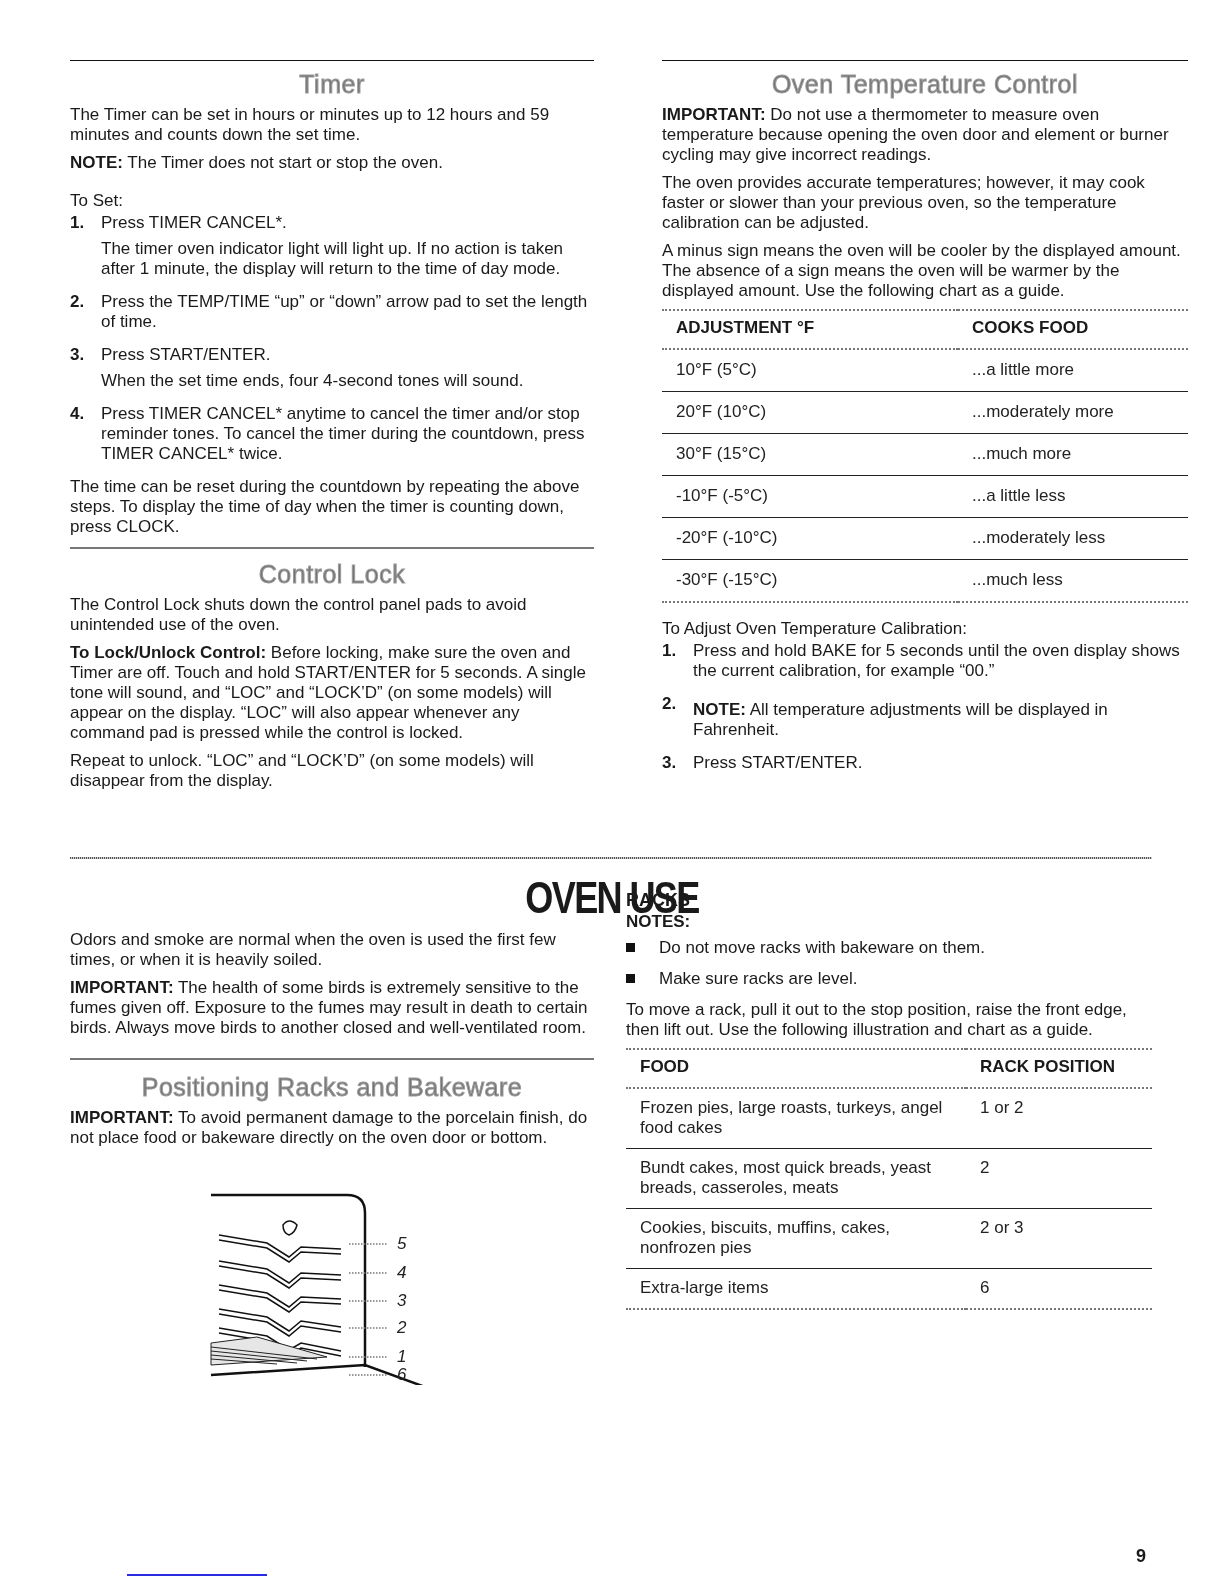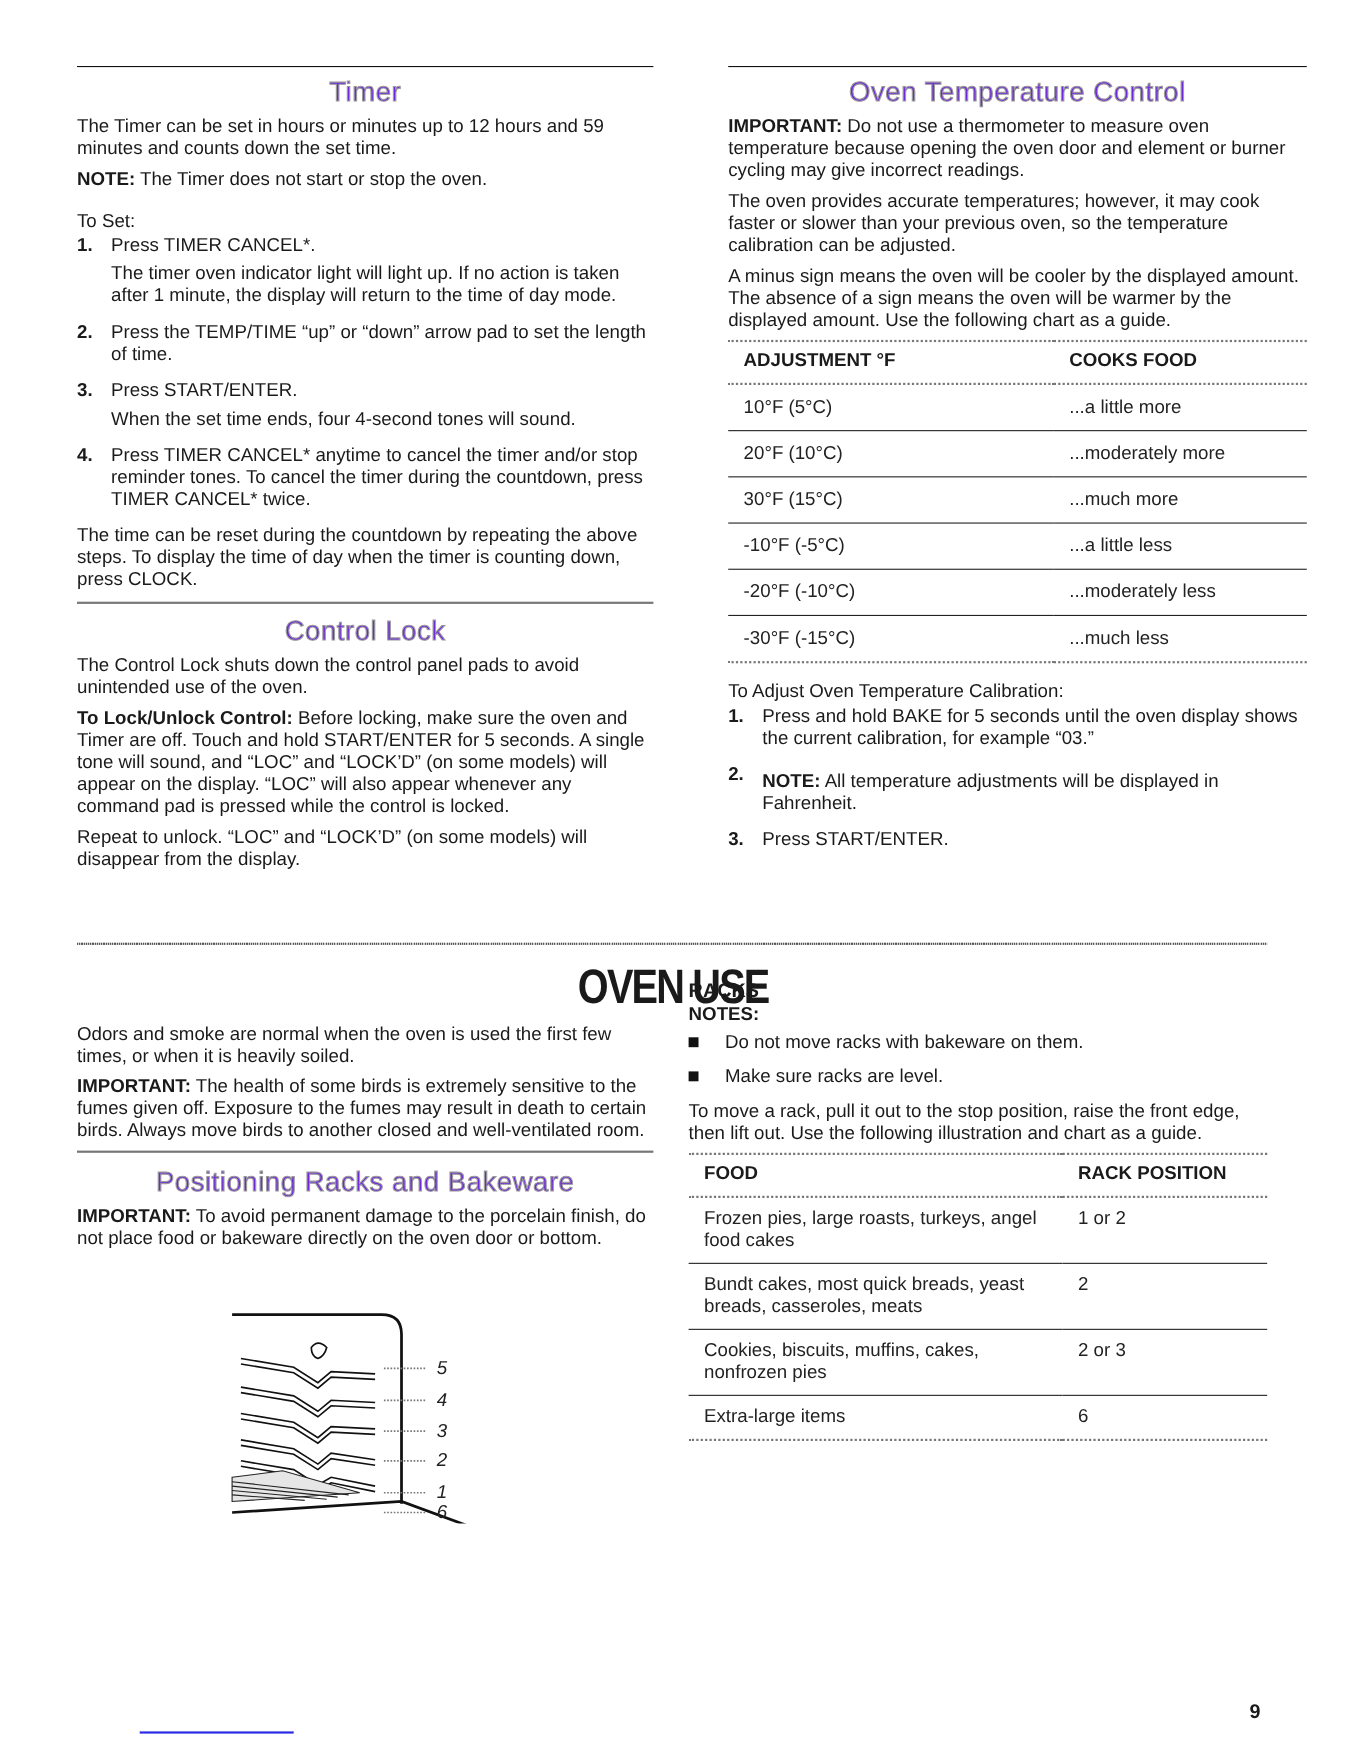--- a/index.html
+++ b/index.html
@@ -11,21 +11,21 @@
   .col-right-top { left: 662px; top: 60px; width: 526px; }
   .col-left-bottom { left: 70px; top: 930px; width: 524px; }
   .col-right-bottom { left: 626px; top: 890px; width: 526px; }
 
   .rule { height: 0; border-top: 1.5px solid #111; }
   .rule-gray { height: 0; border-top: 2px solid #777; }
   .rule-dotted { height: 2px; background: repeating-linear-gradient(90deg, #555 0 1px, #ccc 1px 2px); }
 
   .section-title {
     text-align: center; font-size: 25px; line-height: 30px; letter-spacing: 0.5px;
-    color: #6d28d9; -webkit-text-stroke: 1px #9a9a9a; font-weight: normal;
+    color: #737373; -webkit-text-stroke: 1px #9a9a9a; font-weight: normal;
     margin: 8px 0 6px;
   }
 
   p { margin: 0 0 8px; }
   .b { font-weight: bold; }
   .sub-heading { font-weight: normal; margin: 18px 0 2px; font-size: 17px; }
 
   ol.steps { list-style: none; }
   ol.steps li { display: flex; margin-bottom: 7px; }
   ol.steps li .num { width: 31px; flex: 0 0 31px; font-weight: bold; }
@@ -146,21 +146,21 @@
           <td>...much less</td>
         </tr>
   </tbody>
     </table>
 
   <div class="sub-heading" style="margin-top:16px">To Adjust Oven Temperature Calibration:</div>
   <ol class="steps">
     <li>
         <span class="num">1.</span>
         <div class="body">
-          <p>Press and hold BAKE for 5 seconds until the oven display shows the current calibration, for example “03.”</p>
+          <p>Press and hold BAKE for 5 seconds until the oven display shows the current calibration, for example “00.”</p>
         </div>
       </li>
     <li>
         <span class="num">2.</span>
         <div class="body">
           <p class="extra"><span class="b">NOTE:</span><span> All temperature adjustments will be displayed in Fahrenheit.</span></p>
         </div>
       </li>
     <li>
         <span class="num">3.</span>
@@ -169,21 +169,21 @@
         </div>
       </li>
   </ol>
 </div>
 
 <div class="full-rule rule-dotted"></div>
 <h1 class="big-heading">OVEN USE</h1>
 
 <div class="col col-left-bottom">
   <p>Odors and smoke are normal when the oven is used the first few times, or when it is heavily soiled.</p>
-  <p style="margin-bottom:8px"><span class="b">IMPORTANT:</span><span> The health of some birds is extremely sensitive to the fumes given off. Exposure to the fumes may result in death to certain birds. Always move birds to another closed and well-ventilated room.</span></p>
+  <p style="margin-bottom:20px"><span class="b">IMPORTANT:</span><span> The health of some birds is extremely sensitive to the fumes given off. Exposure to the fumes may result in death to certain birds. Always move birds to another closed and well-ventilated room.</span></p>
   <div class="rule-gray"></div>
   <h2 class="section-title" style="margin-top:12px">Positioning Racks and Bakeware</h2>
   <p><span class="b">IMPORTANT:</span><span> To avoid permanent damage to the porcelain finish, do not place food or bakeware directly on the oven door or bottom.</span></p>
 </div>
 
 <div class="rack-figure">
   <svg width="260" height="200" viewBox="0 0 260 200">
 
     <path d="M14 10 L150 10 Q168 10 168 28 L168 182" fill="none" stroke="#111" stroke-width="2.5"></path>
 

